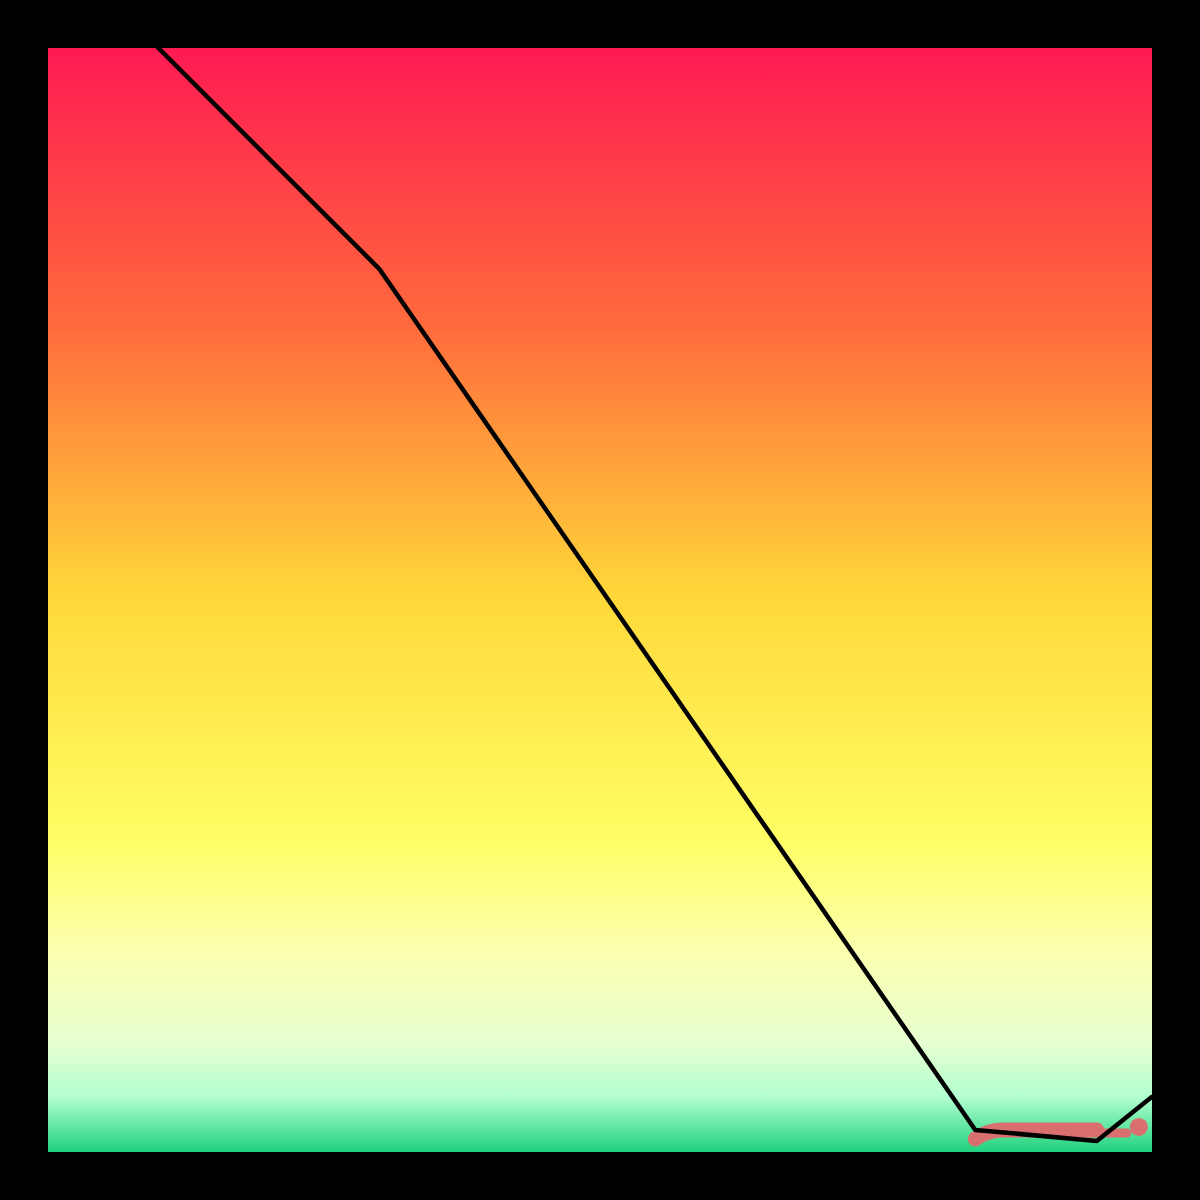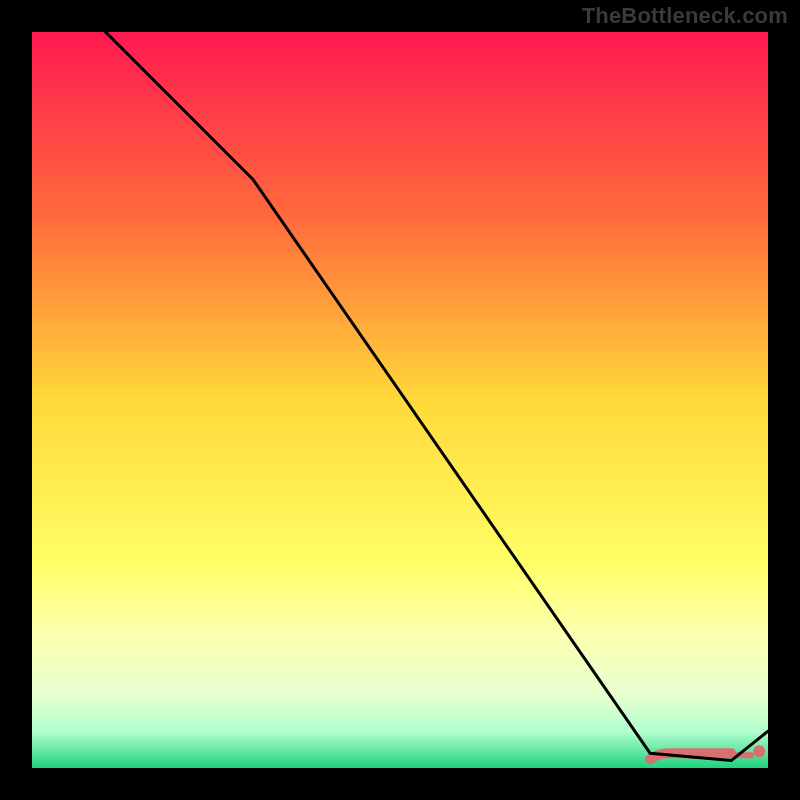--- a/index.html
+++ b/index.html
@@ -31,21 +31,20 @@
     position: absolute;
     inset: 0;
     width: 800px;
     height: 800px;
   }
 </style>
 </head>
 <body>
 
 <div class="stage">
-  <div class="watermark">TheBottleneck.com</div>
 
   <svg id="chart-svg" viewBox="0 0 800 800">
     <defs>
       <linearGradient id="bg-grad" x1="0" y1="0" x2="0" y2="1">
           <stop offset="0%" stop-color="#ff1a52"></stop>
           <stop offset="25%" stop-color="#ff6a3c"></stop>
           <stop offset="50%" stop-color="#ffd93a"></stop>
           <stop offset="72%" stop-color="#ffff66"></stop>
           <stop offset="82%" stop-color="#fbffb0"></stop>
           <stop offset="90%" stop-color="#e8ffd0"></stop>

